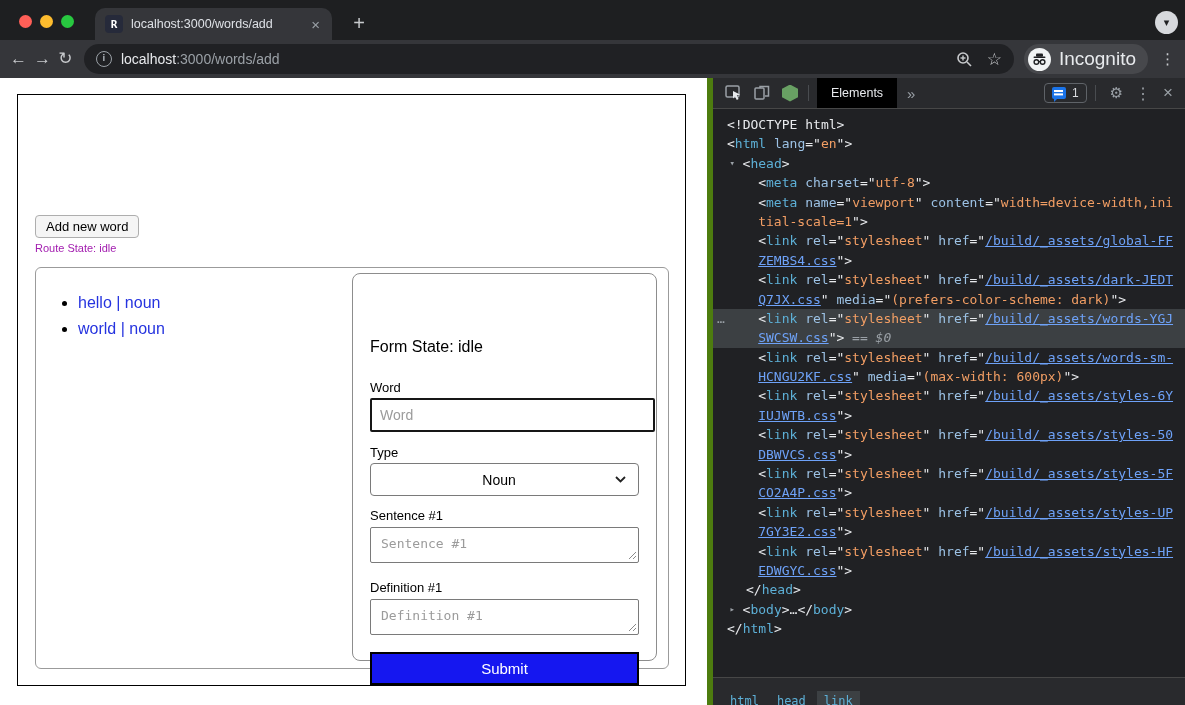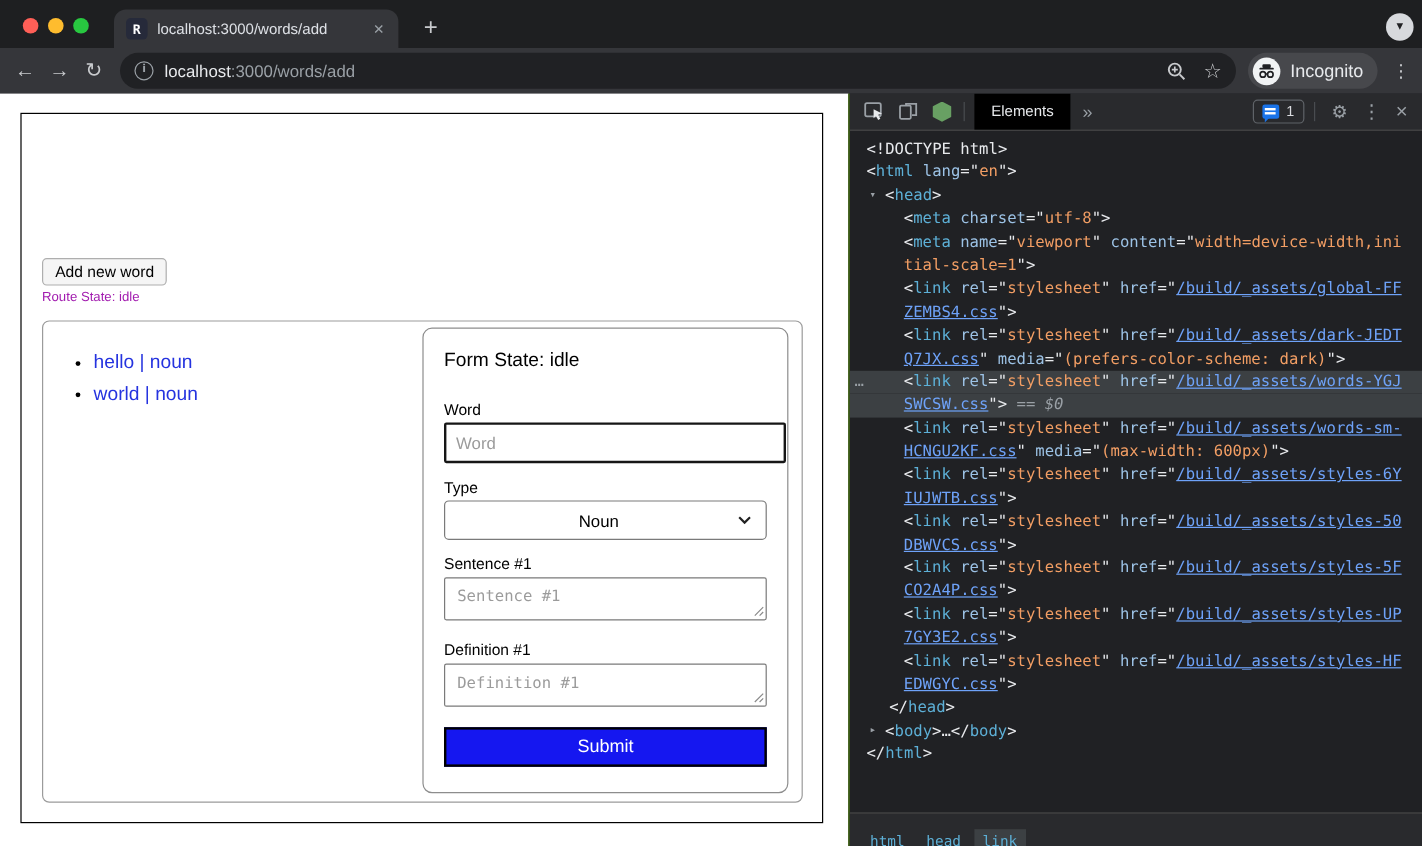--- a/index.html
+++ b/index.html
@@ -32,54 +32,54 @@
   .url{font-size:14px;white-space:nowrap;}
   .url .host{color:#e8eaed;}
   .url .rest{color:#9aa0a6;}
   .omni-spacer{flex:1;}
   .omni-ic{color:#c8cacd;margin-left:14px;flex:0 0 auto;display:flex;align-items:center;}
   .star{font-size:17px;line-height:17px;}
   .incog-pill{height:30px;background:#47484c;border-radius:15px;display:flex;align-items:center;
        padding:0 12px 0 4px;margin-left:10px;}
   .incog-ava{width:23px;height:23px;border-radius:50%;background:#f1f3f4;display:flex;
        align-items:center;justify-content:center;margin-right:8px;}
-  .incog-txt{color:#e8eaed;font-size:15px;text-align:right;}
+  .incog-txt{color:#e8eaed;font-size:19px;text-align:right;}
   .kebab{color:#c8cacd;font-size:15px;margin-left:12px;letter-spacing:0;}
 
   
   .page{position:absolute;left:0;top:78px;width:707px;bottom:0;background:#ffffff;}
   .outer-box{position:absolute;left:17px;top:16px;width:667px;height:590px;border:1px solid #000;}
   .h1{position:absolute;left:17px;top:48px;font-size:32px;font-weight:bold;color:#0d0d0d;letter-spacing:.2px;}
   .btn-add{position:absolute;left:17px;top:120px;font-size:13px;color:#000;background:#f5f5f5;
        border:1px solid #aeaeae;border-radius:4px;padding:3px 10px;font-family:"Liberation Sans",sans-serif;}
   .route{position:absolute;left:17px;top:147px;font-size:11px;color:#a21caf;text-align:center;}
   .panel{position:absolute;left:17px;top:172px;width:632px;height:400px;border:1px solid #9b9b9b;border-radius:6px;}
   .words{margin:0;padding:22px 0 0 42px;}
   .words li{font-size:16px;line-height:26px;color:#000;}
   .words a{color:#2533df;text-decoration:none;margin-top:16px;}
   .card{position:absolute;left:316px;top:5px;width:303px;height:386px;border:1px solid #8d8d8d;border-radius:8px;background:#fff;}
-  .card .fld{position:absolute;left:17px;right:17px;}
+  .card .fld{position:absolute;left:17px;right:17px;margin-top:46px;}
   .fstate{top:18px;font-size:16px;color:#000;}
   .lbl{font-size:13px;color:#000;}
   .inp{top:78px;height:30px;border:2px solid #161616;border-radius:2px;width:calc(100% - 38px);
        padding:0 8px;font-size:14px;font-family:"Liberation Sans",sans-serif;color:#000;}
   .inp::placeholder{color:#9b9b9b;}
   .selbox{top:143px;height:33px;border:1px solid #7a7a7a;border-radius:4px;background:#fff;
        display:flex;align-items:center;padding:0 12px;box-sizing:border-box;text-align:center;}
   .selbox .selval{flex:1;font-size:14px;color:#000;}
   .tawrap{height:36px;}
   .ta{width:100%;height:100%;box-sizing:border-box;border:1px solid #7a7a7a;border-radius:2px;resize:none;
        padding:8px 10px;font:13px "DejaVu Sans Mono",monospace;color:#000;overflow:hidden;}
   .ta::placeholder{color:#9b9b9b;}
   .grip{position:absolute;right:2px;bottom:3px;}
   .btn-submit{top:332px;height:33px;width:calc(100% - 34px);background:#1517f0;border:2px solid #000;
        color:#fff;font-size:15px;font-family:"Liberation Sans",sans-serif;}
 
   
-  .devtools{position:absolute;left:707px;top:78px;right:0;bottom:0;background:#202124;border-left:1px solid #4d7c0f;overflow:hidden;}
+  .devtools{position:absolute;left:707px;top:78px;right:0;bottom:0;background:#202124;border-left:6px solid #4d7c0f;overflow:hidden;}
   .dt-toolbar{height:30px;background:#292a2d;border-bottom:1px solid #474747;display:flex;align-items:center;padding:0 6px;}
   .dt-ic{color:#9aa0a6;margin:0 6px;display:flex;align-items:center;}
   .dt-sep{width:1px;height:16px;background:#494c50;margin:0 4px;}
   .hexagon{width:16px;height:17px;background:#68a063;clip-path:polygon(50% 0,100% 25%,100% 75%,50% 100%,0 75%,0 25%);}
   .dt-tab{height:30px;background:#000;color:#e8eaed;font-size:12.5px;line-height:30px;padding:0 14px;margin-left:4px;}
   .dt-more{color:#9aa0a6;font-size:15px;margin-left:10px;}
   .dt-right{margin-left:auto;display:flex;align-items:center;}
   .issues{display:flex;align-items:center;border:1px solid #5f6368;border-radius:4px;padding:2px 7px;gap:6px;}
   .bubble{width:14px;height:12px;background:#1a73e8;border-radius:2px;position:relative;}
   .bubble:before{content:"";position:absolute;left:2px;top:3px;width:9px;height:1.6px;background:#fff;box-shadow:0 3.4px 0 #fff;}

